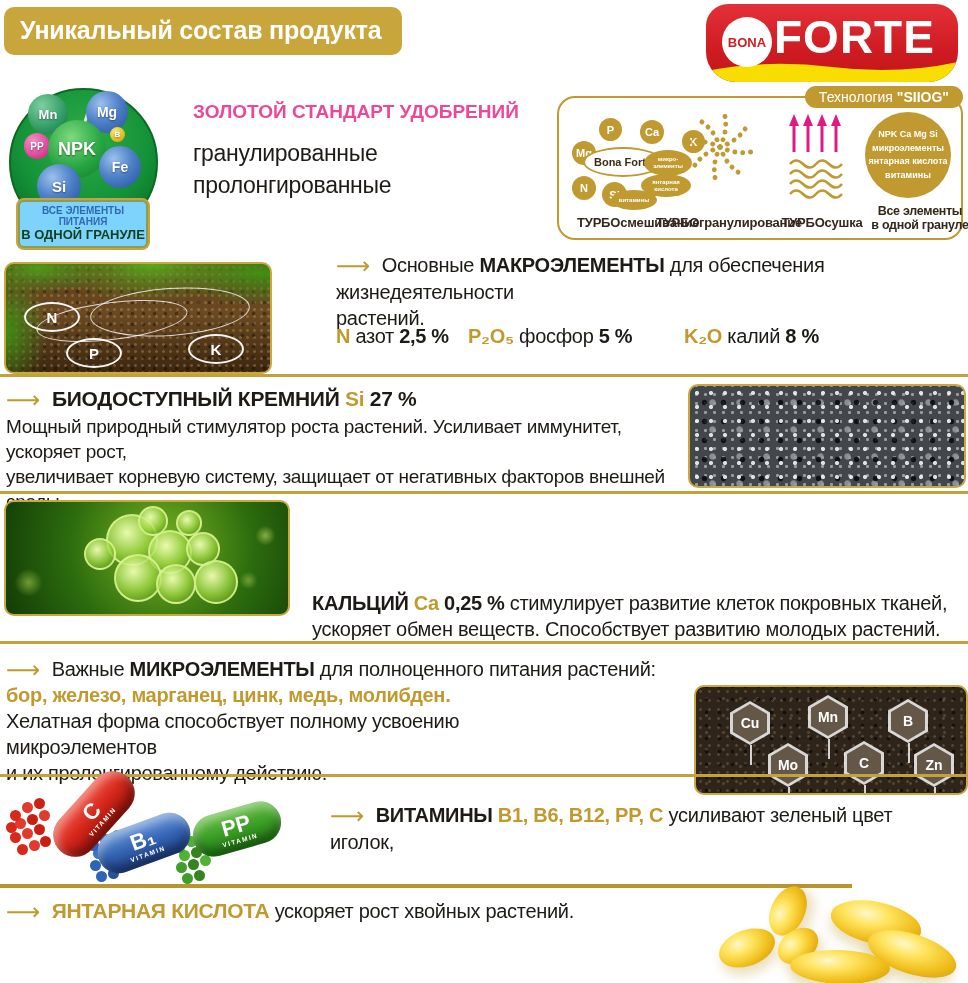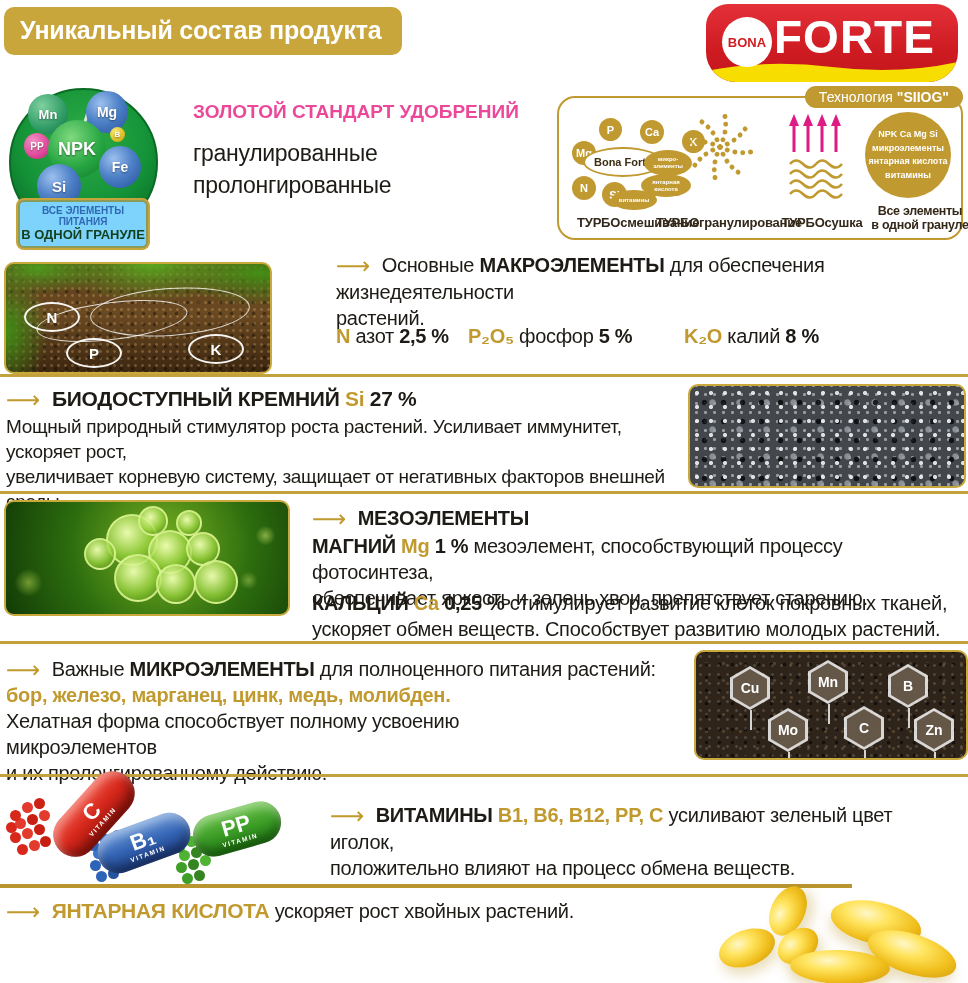--- a/index.html
+++ b/index.html
@@ -94,21 +94,21 @@
       radial-gradient(circle 14px at 8% 72%,rgba(200,230,90,.5),transparent),
       radial-gradient(circle 10px at 92% 30%,rgba(210,235,110,.55),transparent),
       radial-gradient(circle 9px at 86% 70%,rgba(210,235,110,.4),transparent),
       radial-gradient(circle at 55% 40%,#7AB422 0%,#2C6B0E 55%,#123C06 100%);}
   .cell{position:absolute;border-radius:50%;border:2px solid rgba(222,246,150,.85);
         background:radial-gradient(circle at 40% 35%,rgba(240,255,180,.95),rgba(154,212,62,.75) 55%,rgba(64,122,12,.9));}
   .img-dirt{background-color:#2F241A;background-image:
       radial-gradient(circle,rgba(255,255,255,.16) 1px,transparent 1.7px),
       radial-gradient(circle,rgba(0,0,0,.55) 1.5px,transparent 2.2px),
       radial-gradient(circle,rgba(190,150,100,.28) 1px,transparent 1.9px);
-      background-size:9px 9px,13px 13px,17px 17px;background-position:0 0,4px 6px,2px 3px;}
+      background-size:9px 9px,13px 13px,17px 17px;background-position:0 0,4px 6px,2px 3px;margin-top:35px;}
   .hex{position:absolute;width:40px;height:44px;}
   .hexshape{clip-path:polygon(50% 0,100% 26%,100% 74%,50% 100%,0 74%,0 26%);}
   .hex .o{position:absolute;inset:0;background:rgba(255,255,255,.82);}
   .hex .i{position:absolute;inset:3px;background:rgba(84,70,52,.88);display:flex;align-items:center;
           justify-content:center;color:#fff;font-weight:700;font-size:14px;letter-spacing:0;}
   .hex .stem{position:absolute;left:50%;top:100%;width:2px;height:20px;background:rgba(255,255,255,.8);}
 
   
   .t20{font-size:20px;line-height:26px;}
   .t19{font-size:19px;line-height:25px;}
@@ -294,31 +294,20 @@
     <div class="cell" style="left:100px;top:12px;width:48px;height:48px;"></div>
     <div class="cell" style="left:142px;top:28px;width:40px;height:40px;"></div>
     <div class="cell" style="left:108px;top:52px;width:44px;height:44px;"></div>
     <div class="cell" style="left:150px;top:62px;width:36px;height:36px;"></div>
     <div class="cell" style="left:180px;top:30px;width:30px;height:30px;"></div>
     <div class="cell" style="left:78px;top:36px;width:28px;height:28px;"></div>
     <div class="cell" style="left:132px;top:4px;width:26px;height:26px;"></div>
     <div class="cell" style="left:188px;top:58px;width:40px;height:40px;"></div>
     <div class="cell" style="left:170px;top:8px;width:22px;height:22px;"></div>
   </div>
-  <div class="abs" style="left:312px;top:505px;font-size:20px;">
-    <span class="ar">⟶</span>
-    <b>МЕЗОЭЛЕМЕНТЫ</b>
-  </div>
-  <div class="abs t20" style="left:312px;top:533px;width:650px;">
-    <b>МАГНИЙ</b>
-    <b class="g">Mg</b>
-    <b>1 %</b>
-    <span>мезоэлемент, способствующий  процессу фотосинтеза,</span>
-    <span class="blk">обеспечивает  яркость и зелень хвои, препятствует старению.</span>
-  </div>
   <div class="abs t20" style="left:312px;top:590px;width:650px;">
     <b>КАЛЬЦИЙ</b>
     <b class="g">Ca</b>
     <b>0,25 %</b>
     <span>стимулирует развитие клеток покровных тканей,</span>
     <span class="blk">ускоряет обмен веществ. Способствует развитию молодых растений.</span>
   </div>
 
   <div class="hr" style="top:641px;"></div>
 
@@ -383,21 +372,20 @@
     <div class="vcap" style="left:192px;top:30px;width:90px;height:42px;transform:rotate(-16deg);background:linear-gradient(180deg,#6CC24A,#3D9E27 50%,#1F7A12);">
       <span class="big">PP</span>
       <span class="sm">VITAMIN</span>
     </div>
   </div>
   <div class="abs t20" style="left:330px;top:802px;width:620px;">
     <span class="ar">⟶</span>
     <b>ВИТАМИНЫ</b>
     <b class="g">B1, B6, B12, PP, C</b>
     <span>усиливают зеленый цвет иголок,</span>
-    <span class="blk">положительно влияют на процесс обмена веществ.</span>
   </div>
 
   <div class="hr" style="top:884px;width:852px;height:4px;background:#B9952F;"></div>
 
   <div class="abs" style="left:6px;top:898px;font-size:20px;">
     <span class="ar">⟶</span>
     <b class="g" style="font-size:21px;">ЯНТАРНАЯ КИСЛОТА</b>
     <span>ускоряет рост хвойных растений.</span>
   </div>
   <div class="abs" style="left:690px;top:888px;width:278px;height:95px;">

